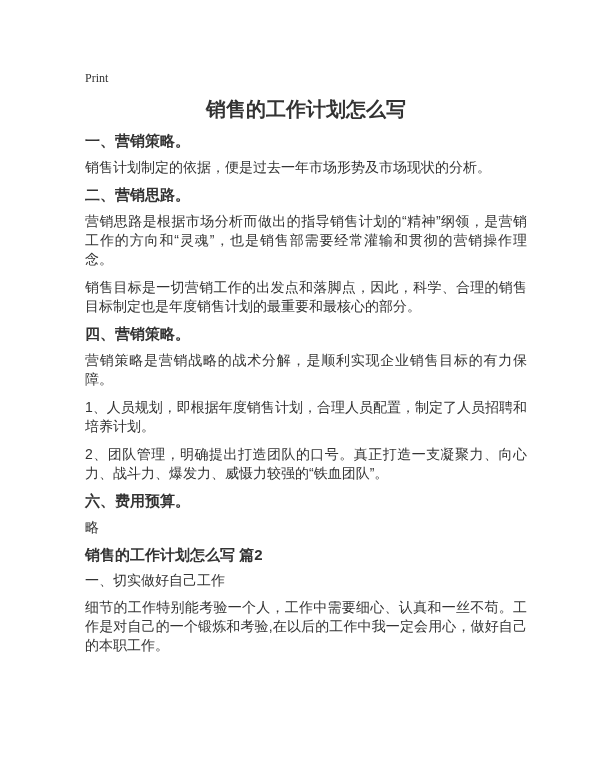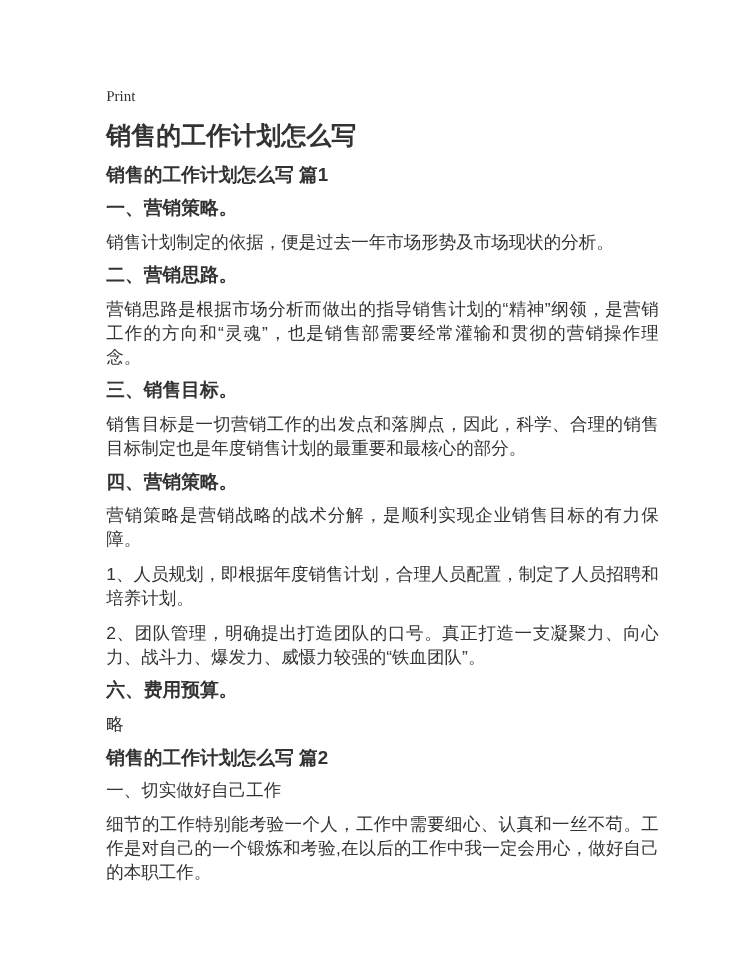--- a/index.html
+++ b/index.html
@@ -21,21 +21,21 @@
     font-size: 12px;
     color: #333333;
     display: inline-block;
     margin: 0 0 0 0;
     cursor: pointer;
     background: none;
     border: none;
     padding: 0;
   }
   .doc-title {
-    text-align: left;
+    text-align: center;
     font-size: 20px;
     font-weight: bold;
     color: #333333;
     line-height: 23px;
     margin: 12px 0 11px 0;
   }
   .doc-subtitle {
     font-size: 14px;
     line-height: 17px;
     margin: 0 0 9px 0;
@@ -68,26 +68,24 @@
 <body>
 
 <div class="page">
 
   <button class="print-label">Print</button>
 
   <h1 class="doc-title">销售的工作计划怎么写</h1>
 
 
   <div>
-    <h2 class="section-title">销售的工作计划怎么写 篇1</h2>
     <h3 class="heading">一、营销策略。</h3>
     <p class="paragraph">销售计划制定的依据，便是过去一年市场形势及市场现状的分析。</p>
     <h3 class="heading">二、营销思路。</h3>
     <p class="paragraph">营销思路是根据市场分析而做出的指导销售计划的“精神”纲领，是营销工作的方向和“灵魂”，也是销售部需要经常灌输和贯彻的营销操作理念。</p>
-    <h3 class="heading">三、销售目标。</h3>
     <p class="paragraph">销售目标是一切营销工作的出发点和落脚点，因此，科学、合理的销售目标制定也是年度销售计划的最重要和最核心的部分。</p>
     <h3 class="heading">四、营销策略。</h3>
     <p class="paragraph">营销策略是营销战略的战术分解，是顺利实现企业销售目标的有力保障。</p>
     <p class="paragraph">1、人员规划，即根据年度销售计划，合理人员配置，制定了人员招聘和培养计划。</p>
     <p class="paragraph">2、团队管理，明确提出打造团队的口号。真正打造一支凝聚力、向心力、战斗力、爆发力、威慑力较强的“铁血团队”。</p>
     <h3 class="heading">六、费用预算。</h3>
     <p class="paragraph">略</p>
     <h2 class="section-title">销售的工作计划怎么写 篇2</h2>
     <p class="subheading">一、切实做好自己工作</p>
     <p class="paragraph">细节的工作特别能考验一个人，工作中需要细心、认真和一丝不苟。工作是对自己的一个锻炼和考验,在以后的工作中我一定会用心，做好自己的本职工作。</p>

